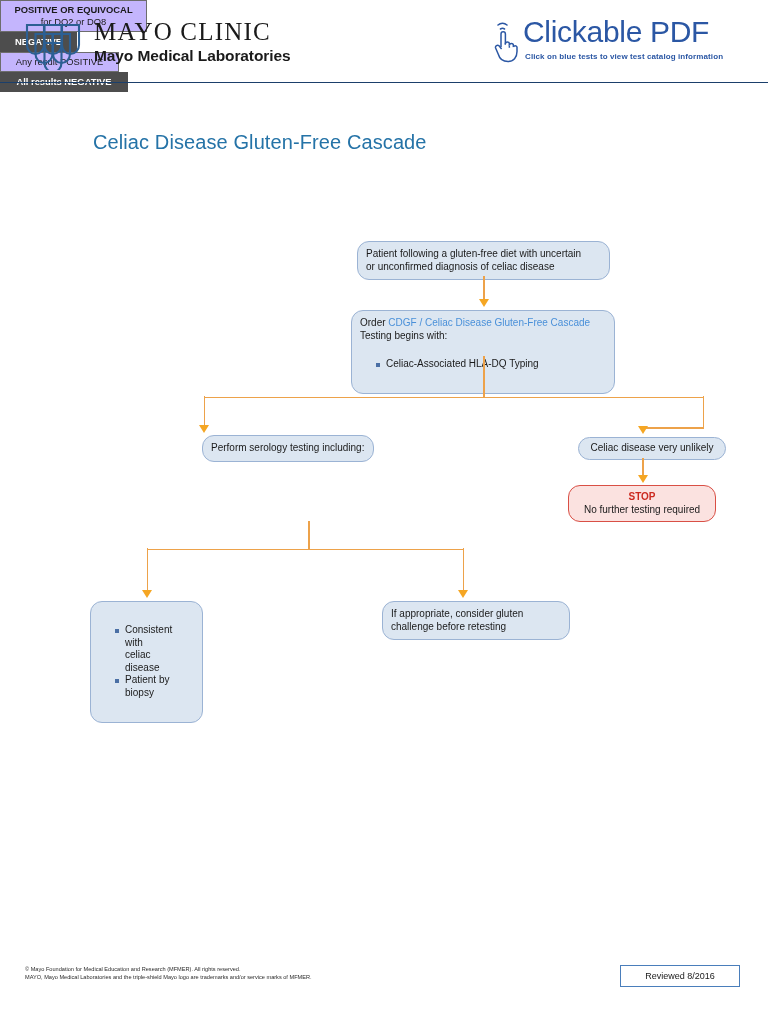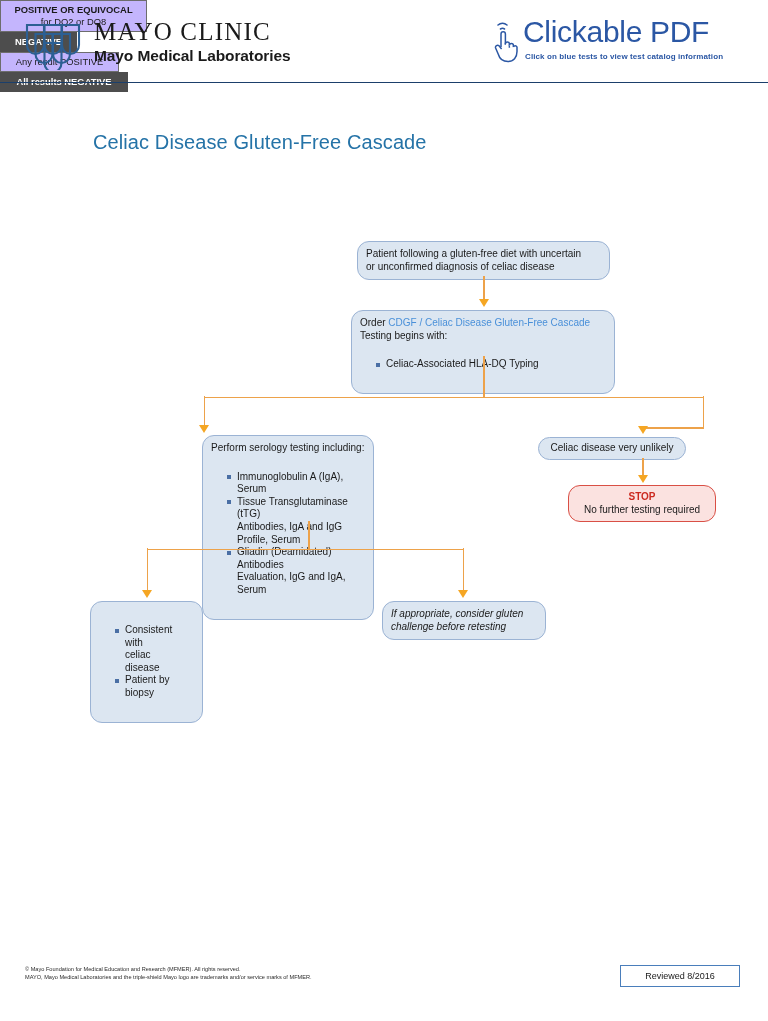--- a/index.html
+++ b/index.html
@@ -273,36 +273,29 @@
 
 <div class="conn conn-v" style="left:203.5px; top:396px; height:32px;" data-name="connector-to-serology"></div>
 <div class="arrow-down" style="left:199px; top:425px;" data-name="arrow-to-serology"></div>
 
 <div class="conn conn-v" style="left:702.5px; top:396px; height:32px;" data-name="connector-to-unlikely-down"></div>
 <div class="conn conn-h" style="left:642px; top:427px; width:62px;" data-name="connector-to-unlikely-horizontal"></div>
 <div class="arrow-down" style="left:638px; top:426px;" data-name="arrow-to-unlikely"></div>
 
 <div class="node node-blue" style="left:202px; top:435px; width:172px;" data-name="node-perform-serology-testing">
   <div data-name="serology-heading">Perform serology testing including:</div>
-  <ul class="bullets" data-name="serology-test-list">
-    <li data-name="list-item-immunoglobulin-a">Immunoglobulin A (IgA), Serum</li>
-    <li data-name="list-item-tissue-transglutaminase">Tissue Transglutaminase (tTG)</li>
-    <li class="sub-line" style="padding-left:10px;" data-name="list-item-ttg-continuation">Antibodies, IgA and IgG Profile, Serum</li>
-    <li data-name="list-item-gliadin-antibodies">Gliadin (Deamidated) Antibodies</li>
-    <li class="sub-line" style="padding-left:10px;" data-name="list-item-gliadin-continuation">Evaluation, IgG and IgA, Serum</li>
-  </ul>
 </div>
 <style>
   
   [data-name="list-item-ttg-continuation"]::before,
   [data-name="list-item-gliadin-continuation"]::before,
   [data-name="list-item-consistent-continuation"]::before { display: none; }
 </style>
 
-<div class="node node-blue" style="left:538px; top:437px; width:148px; padding:4px 8px; text-align:center;" data-name="node-celiac-very-unlikely">Celiac disease very unlikely</div>
+<div class="node node-blue" style="left:578px; top:437px; width:148px; padding:4px 8px; text-align:center;" data-name="node-celiac-very-unlikely">Celiac disease very unlikely</div>
 
 <div class="conn conn-v" style="left:642px; top:458px; height:20px;" data-name="connector-unlikely-to-stop"></div>
 <div class="arrow-down" style="left:638px; top:475px;" data-name="arrow-unlikely-to-stop"></div>
 
 <div class="node node-red" style="left:568px; top:485px; width:148px;" data-name="node-stop-no-further-testing">
   <span class="stop-word" data-name="stop-word">STOP</span>
   <span data-name="stop-detail">No further testing required</span>
 </div>
 
 <div class="conn conn-v" style="left:308px; top:521px; height:28px;" data-name="connector-serology-down"></div>
@@ -319,21 +312,21 @@
 <div class="arrow-down" style="left:458px; top:590px;" data-name="arrow-to-challenge"></div>
 
 <div class="node node-blue" style="left:90px; top:601px; width:113px;" data-name="node-consistent-with-celiac">
   <ul class="bullets" data-name="consistent-list">
     <li data-name="list-item-consistent-with">Consistent with</li>
     <li class="sub-line" style="padding-left:10px;" data-name="list-item-consistent-continuation">celiac disease</li>
     <li data-name="list-item-confirm-by-biopsy">Patient by biopsy</li>
   </ul>
 </div>
 
-<div class="node node-blue" style="left:382px; top:601px; width:164px;font-style:italic;" data-name="node-gluten-challenge-before-retesting">
+<div class="node node-blue" style="left:382px; top:601px; width:188px;" data-name="node-gluten-challenge-before-retesting">
   <div data-name="challenge-line1">If appropriate, consider gluten</div>
   <div data-name="challenge-line2">challenge before retesting</div>
 </div>
 
 <div id="footer-copyright" data-name="footer-copyright">
   <div data-name="copyright-line1">© Mayo Foundation for Medical Education and Research (MFMER). All rights reserved.</div>
   <div data-name="copyright-line2">MAYO, Mayo Medical Laboratories and the triple-shield Mayo logo are trademarks and/or service marks of MFMER.</div>
 </div>
 
 <div id="reviewed-box" data-name="reviewed-date-box">Reviewed 8/2016</div>

